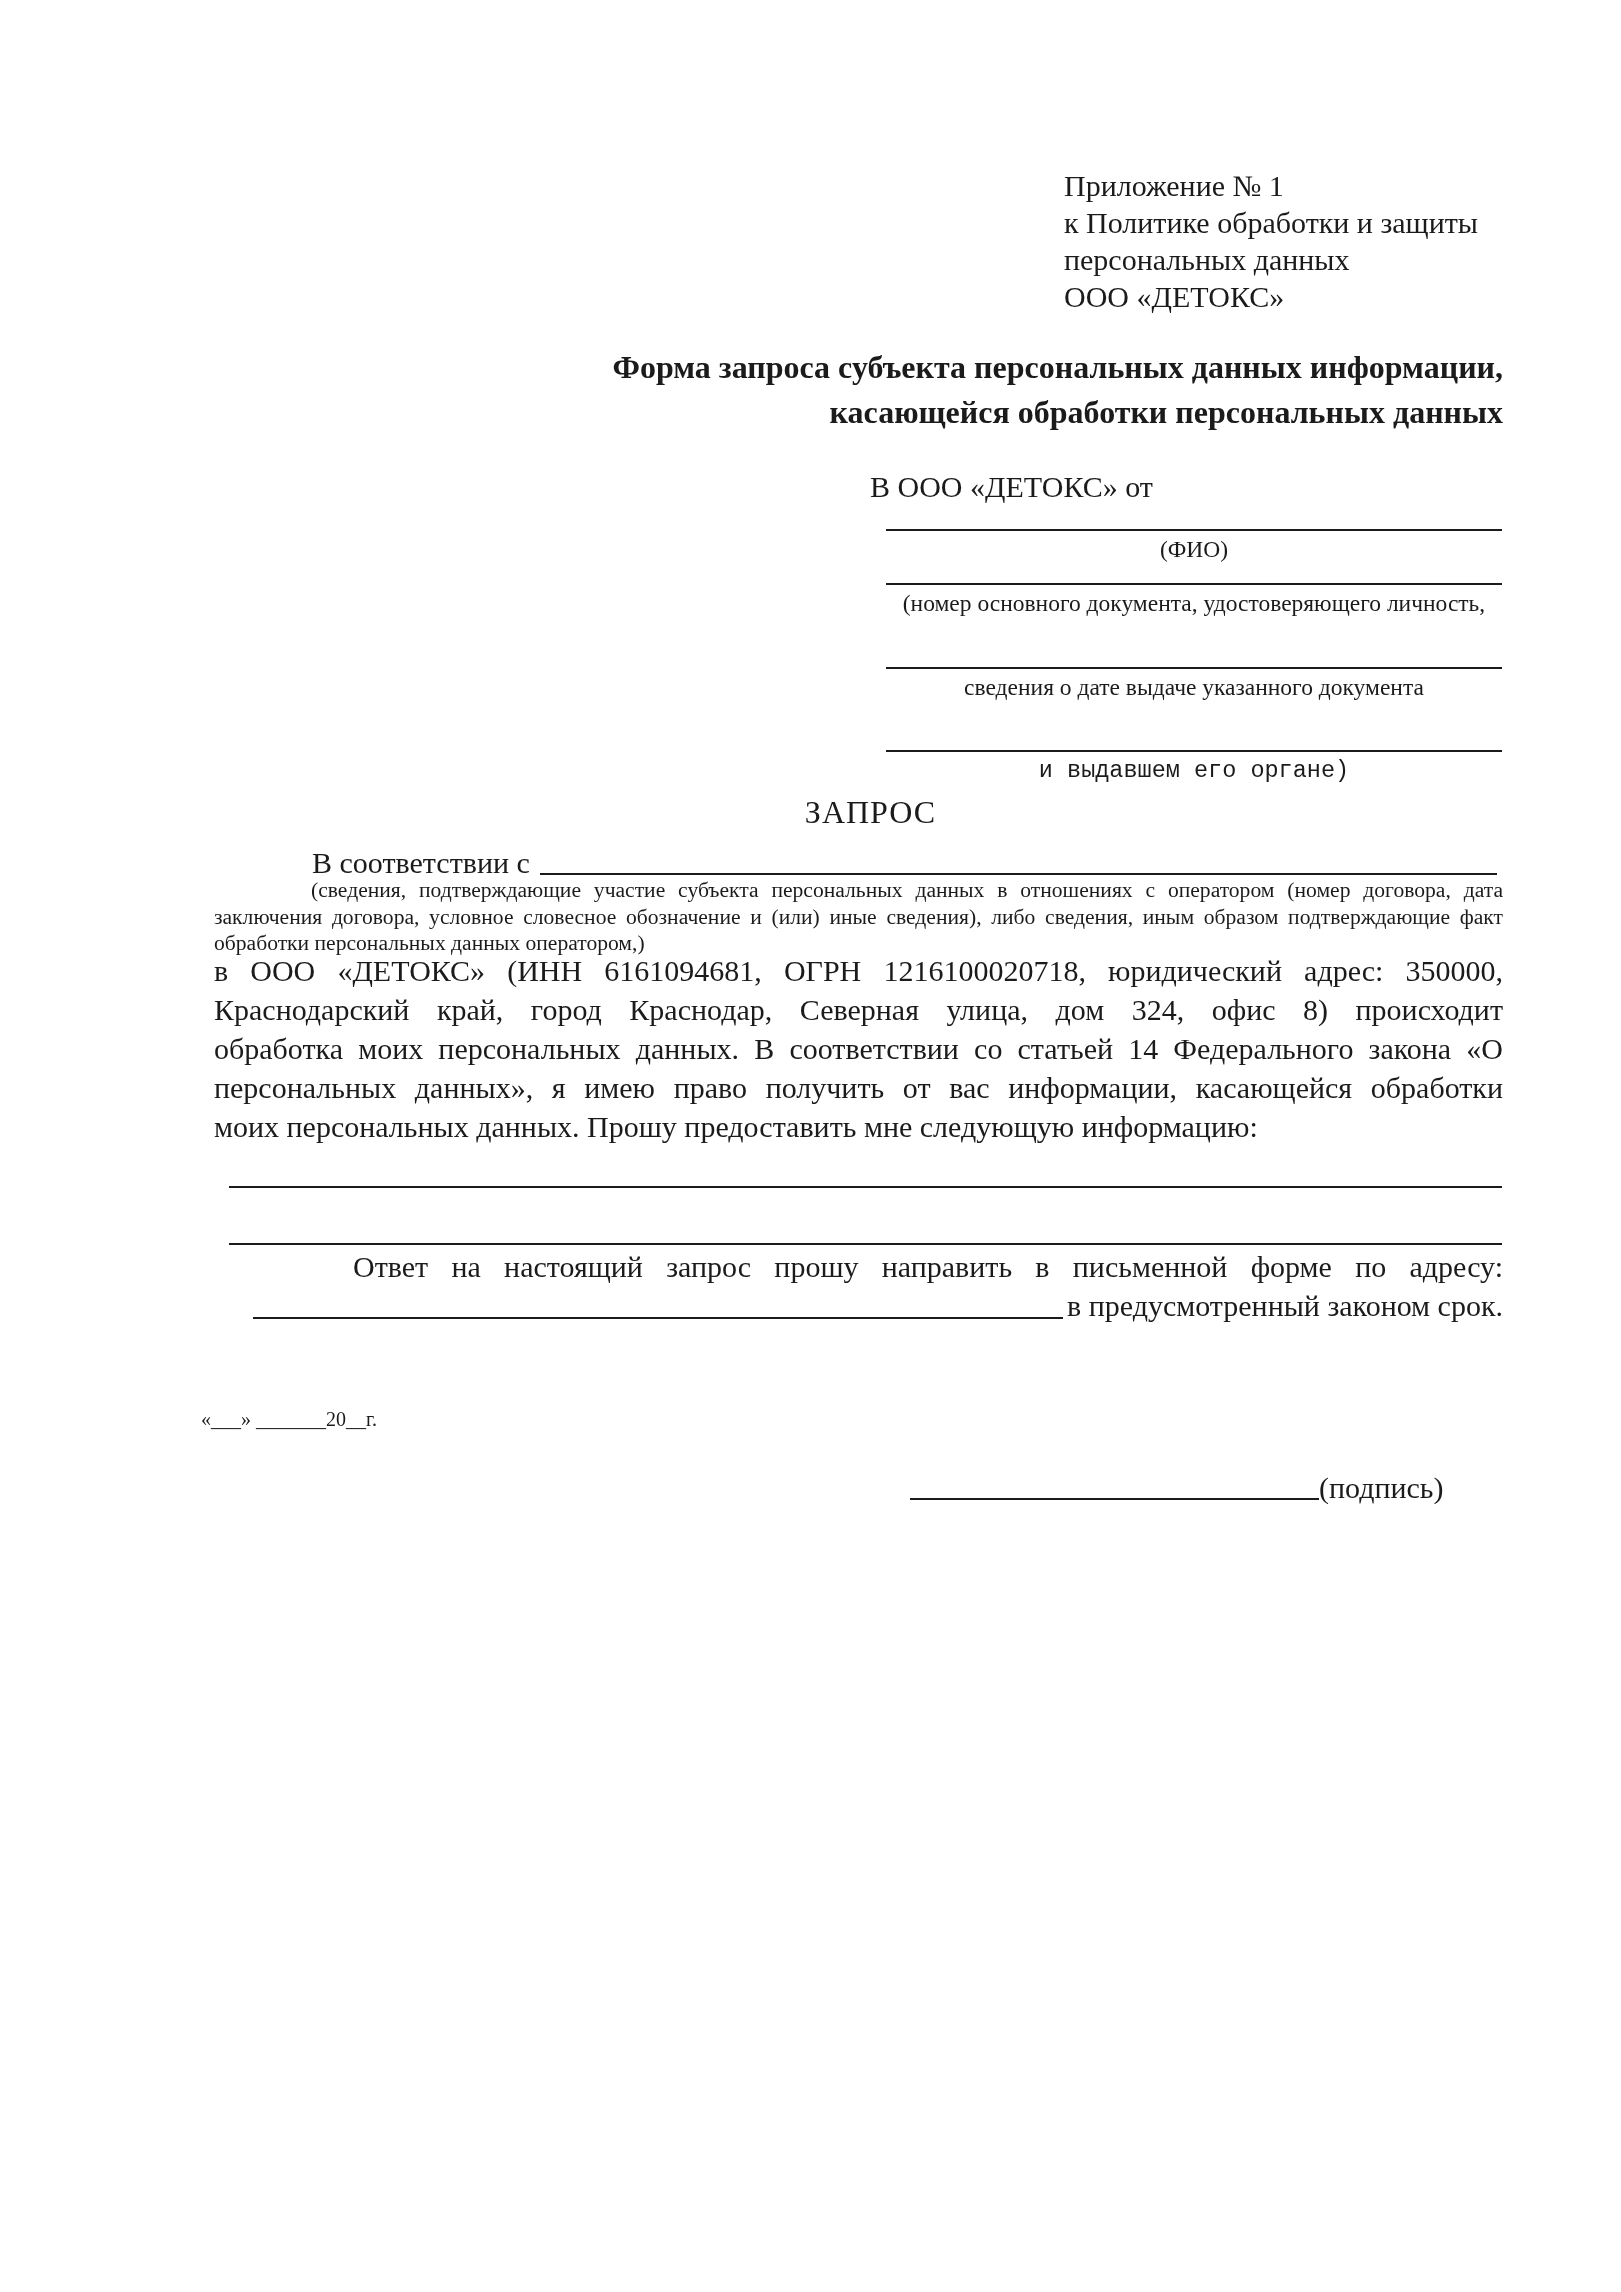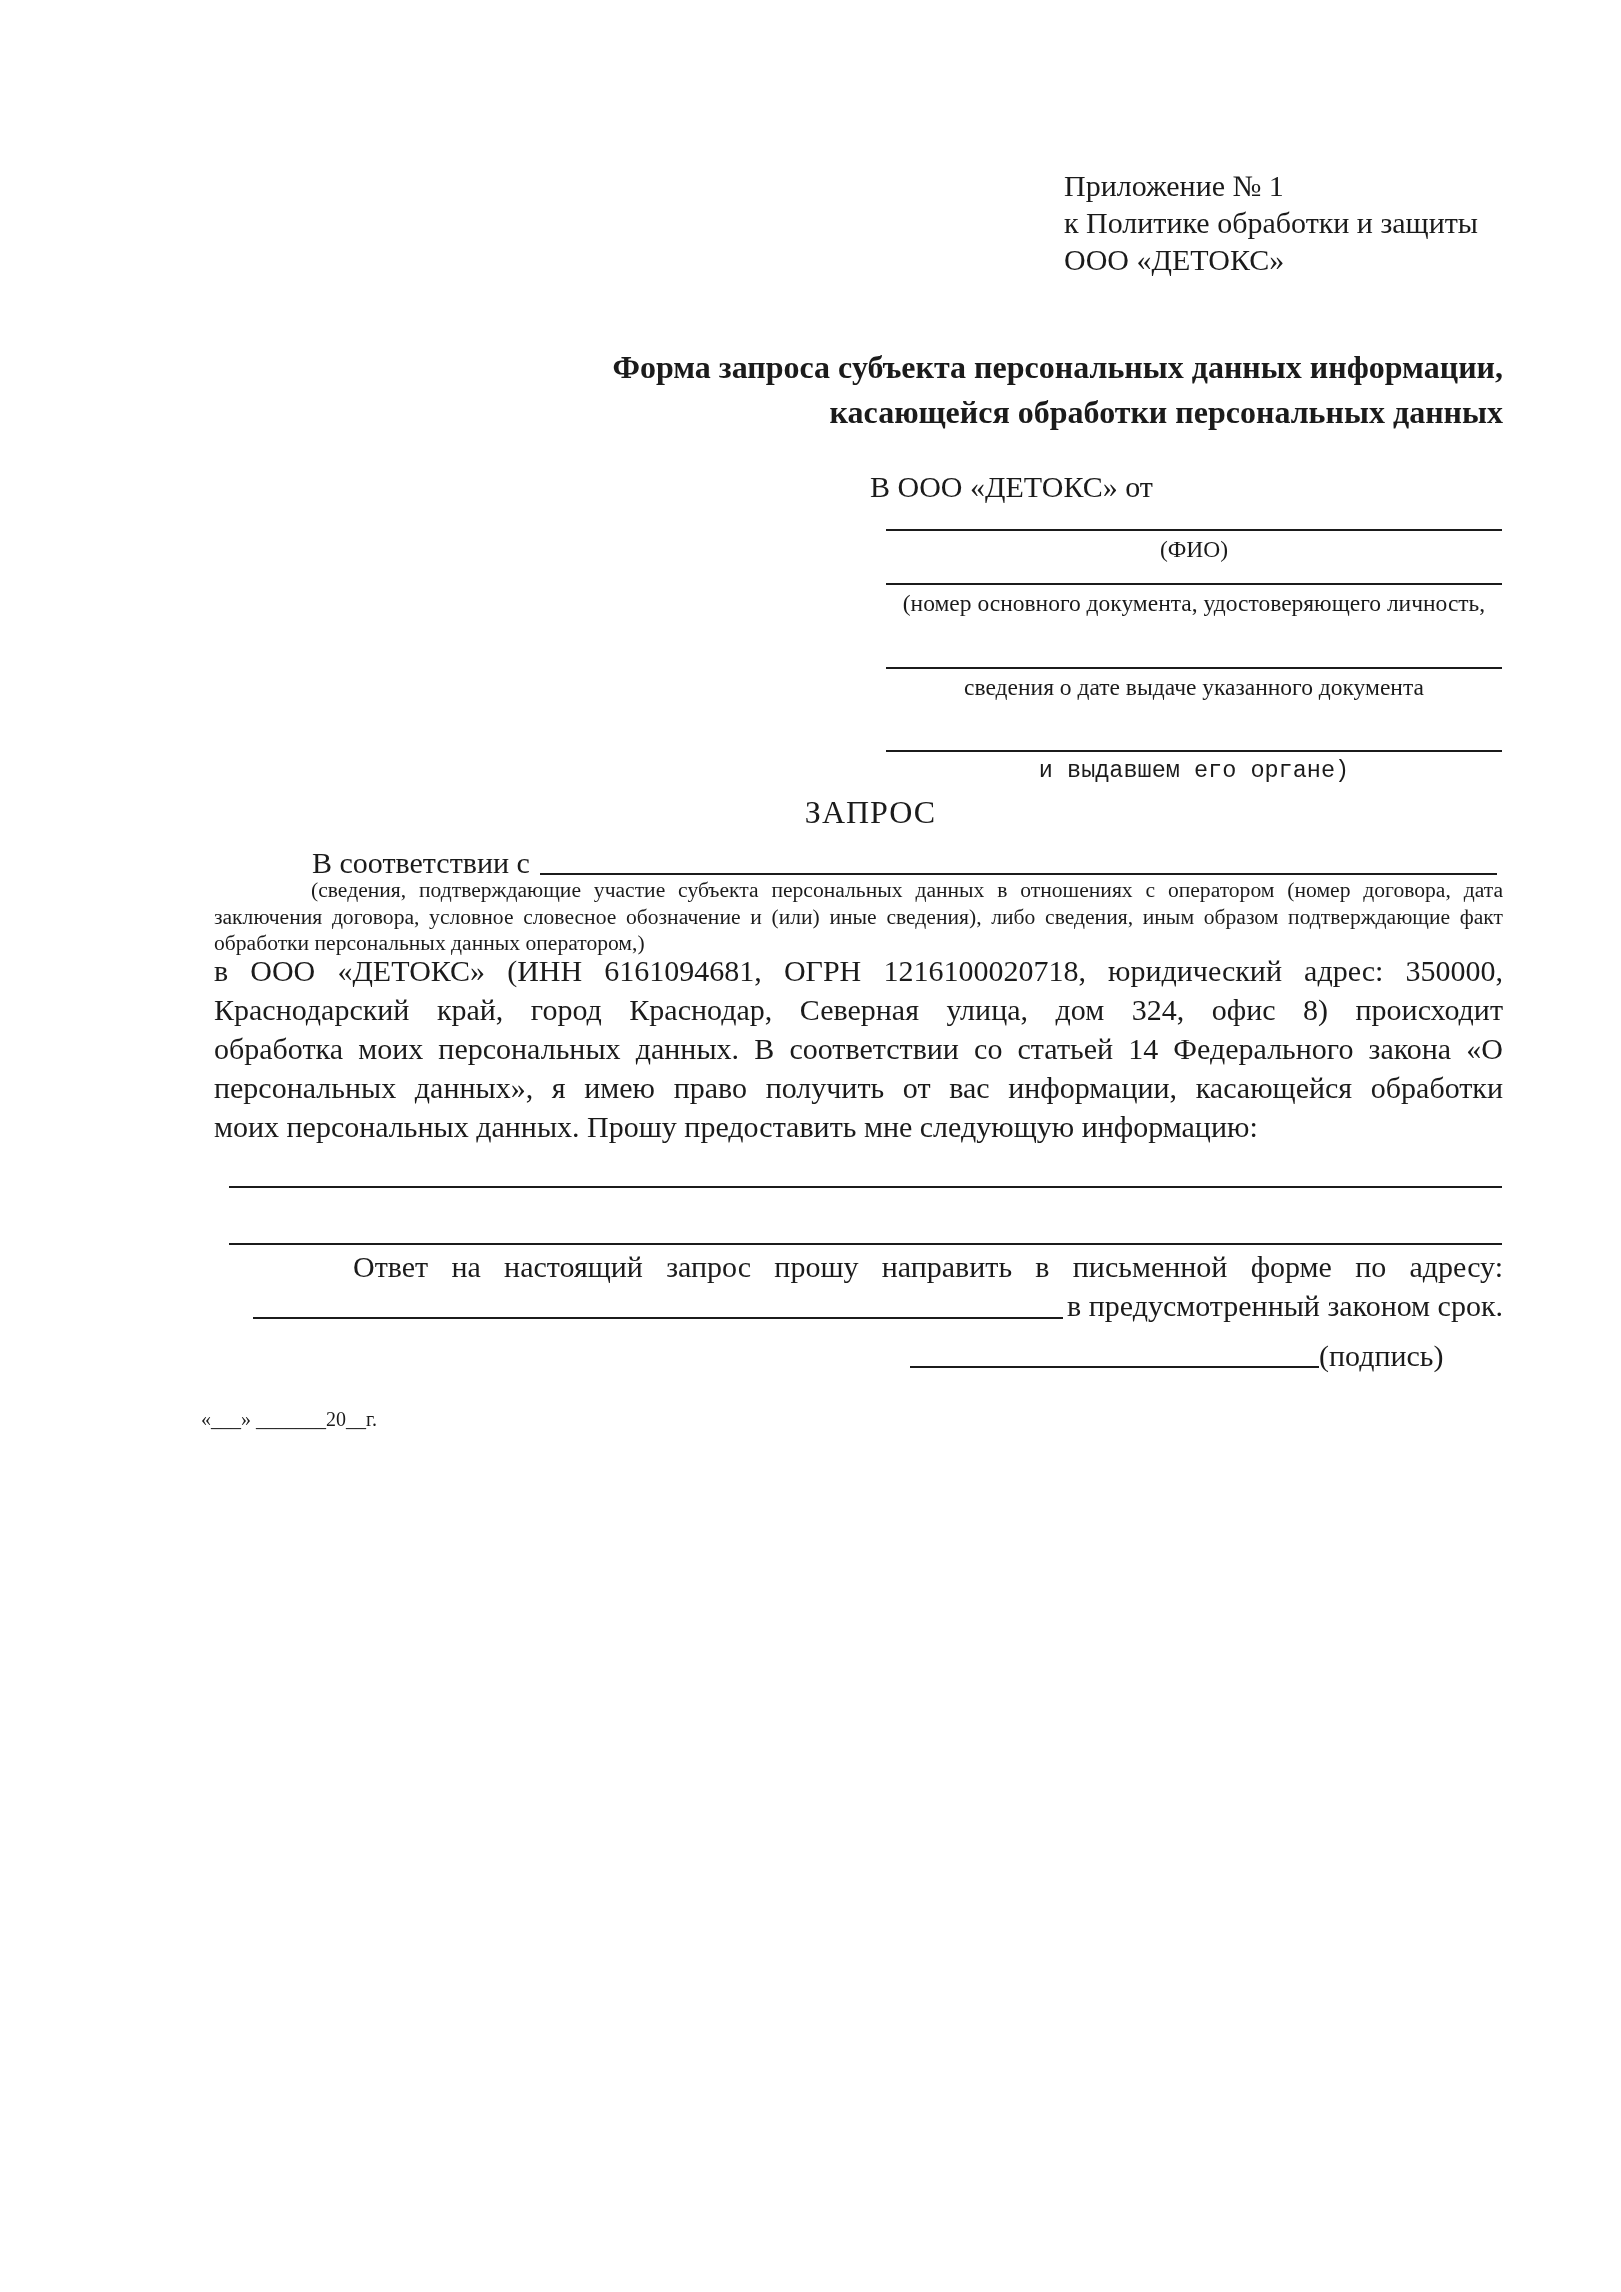--- a/index.html
+++ b/index.html
@@ -40,32 +40,33 @@
   .b1{top:1186px;} .b2{top:1243px;}
   
   .reply{position:absolute;left:214px;top:1247px;width:1289px;font-size:30px;line-height:39px;
          text-indent:139px;text-align:justify;text-align-last:justify;}
   
   .addr-row{position:absolute;left:253px;top:1286px;width:1250px;display:flex;}
   .addr-fill{flex:1;border-bottom:2.9px solid #1b1b1b;margin:0 3.9px 5.9px 0;}
   .addr-text{font-size:30px;line-height:39px;white-space:nowrap;}
   
   .footer-date{position:absolute;left:201px;top:1400px;font-size:20px;line-height:39px;white-space:nowrap;}
-  .footer-sig{position:absolute;left:910px;top:1336px;display:flex;text-align:center;}
+  .footer-sig{position:absolute;left:910px;top:1468px;display:flex;text-align:center;}
   .sig-fill{width:409px;border-bottom:2.9px solid #1b1b1b;margin-bottom:6.9px;}
   .sig-caption{font-size:30px;line-height:39px;white-space:nowrap;}
 </style>
 </head>
 <body>
 
 <div class="page">
 
   <div class="appendix">
     <div>Приложение № 1</div>
     <div>к Политике обработки и защиты</div>
+    <div>персональных данных</div>
     <div>ООО «ДЕТОКС»</div>
   </div>
 
   <div class="title">
     <div>Форма запроса субъекта персональных данных информации,</div>
     <div>касающейся обработки персональных данных</div>
   </div>
 
   <div class="recipient-label">В ООО «ДЕТОКС» от</div>
 

